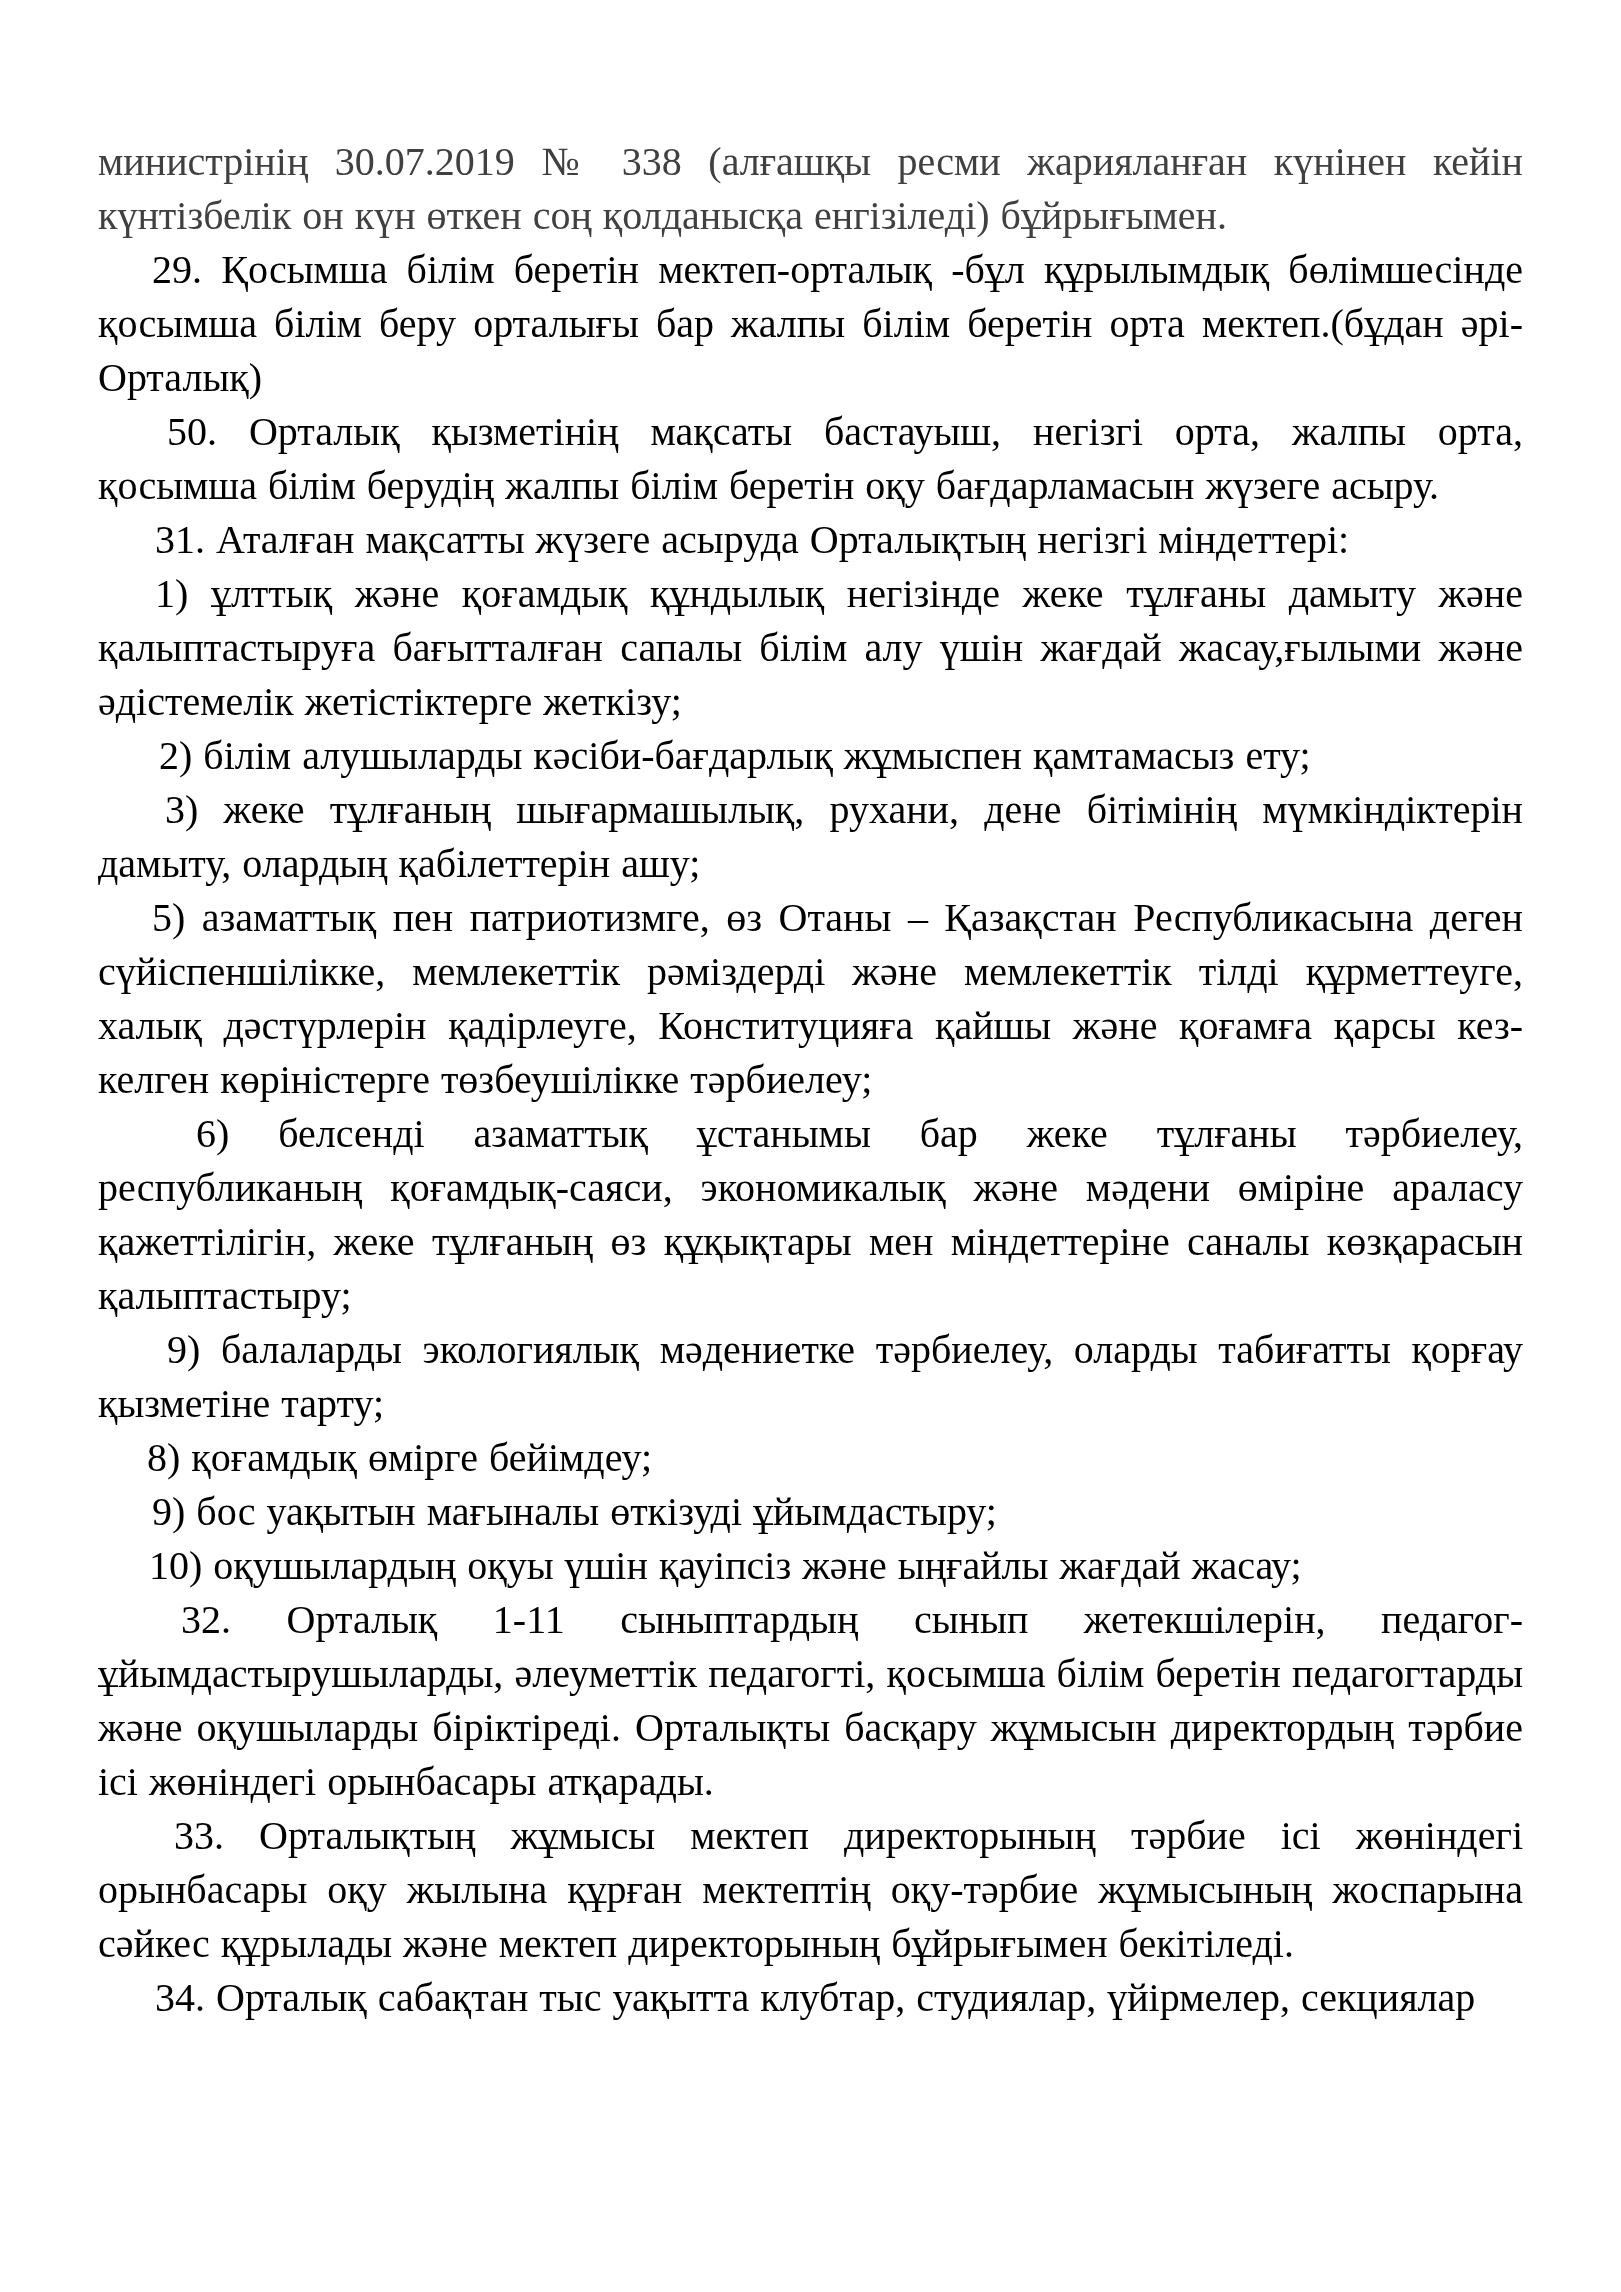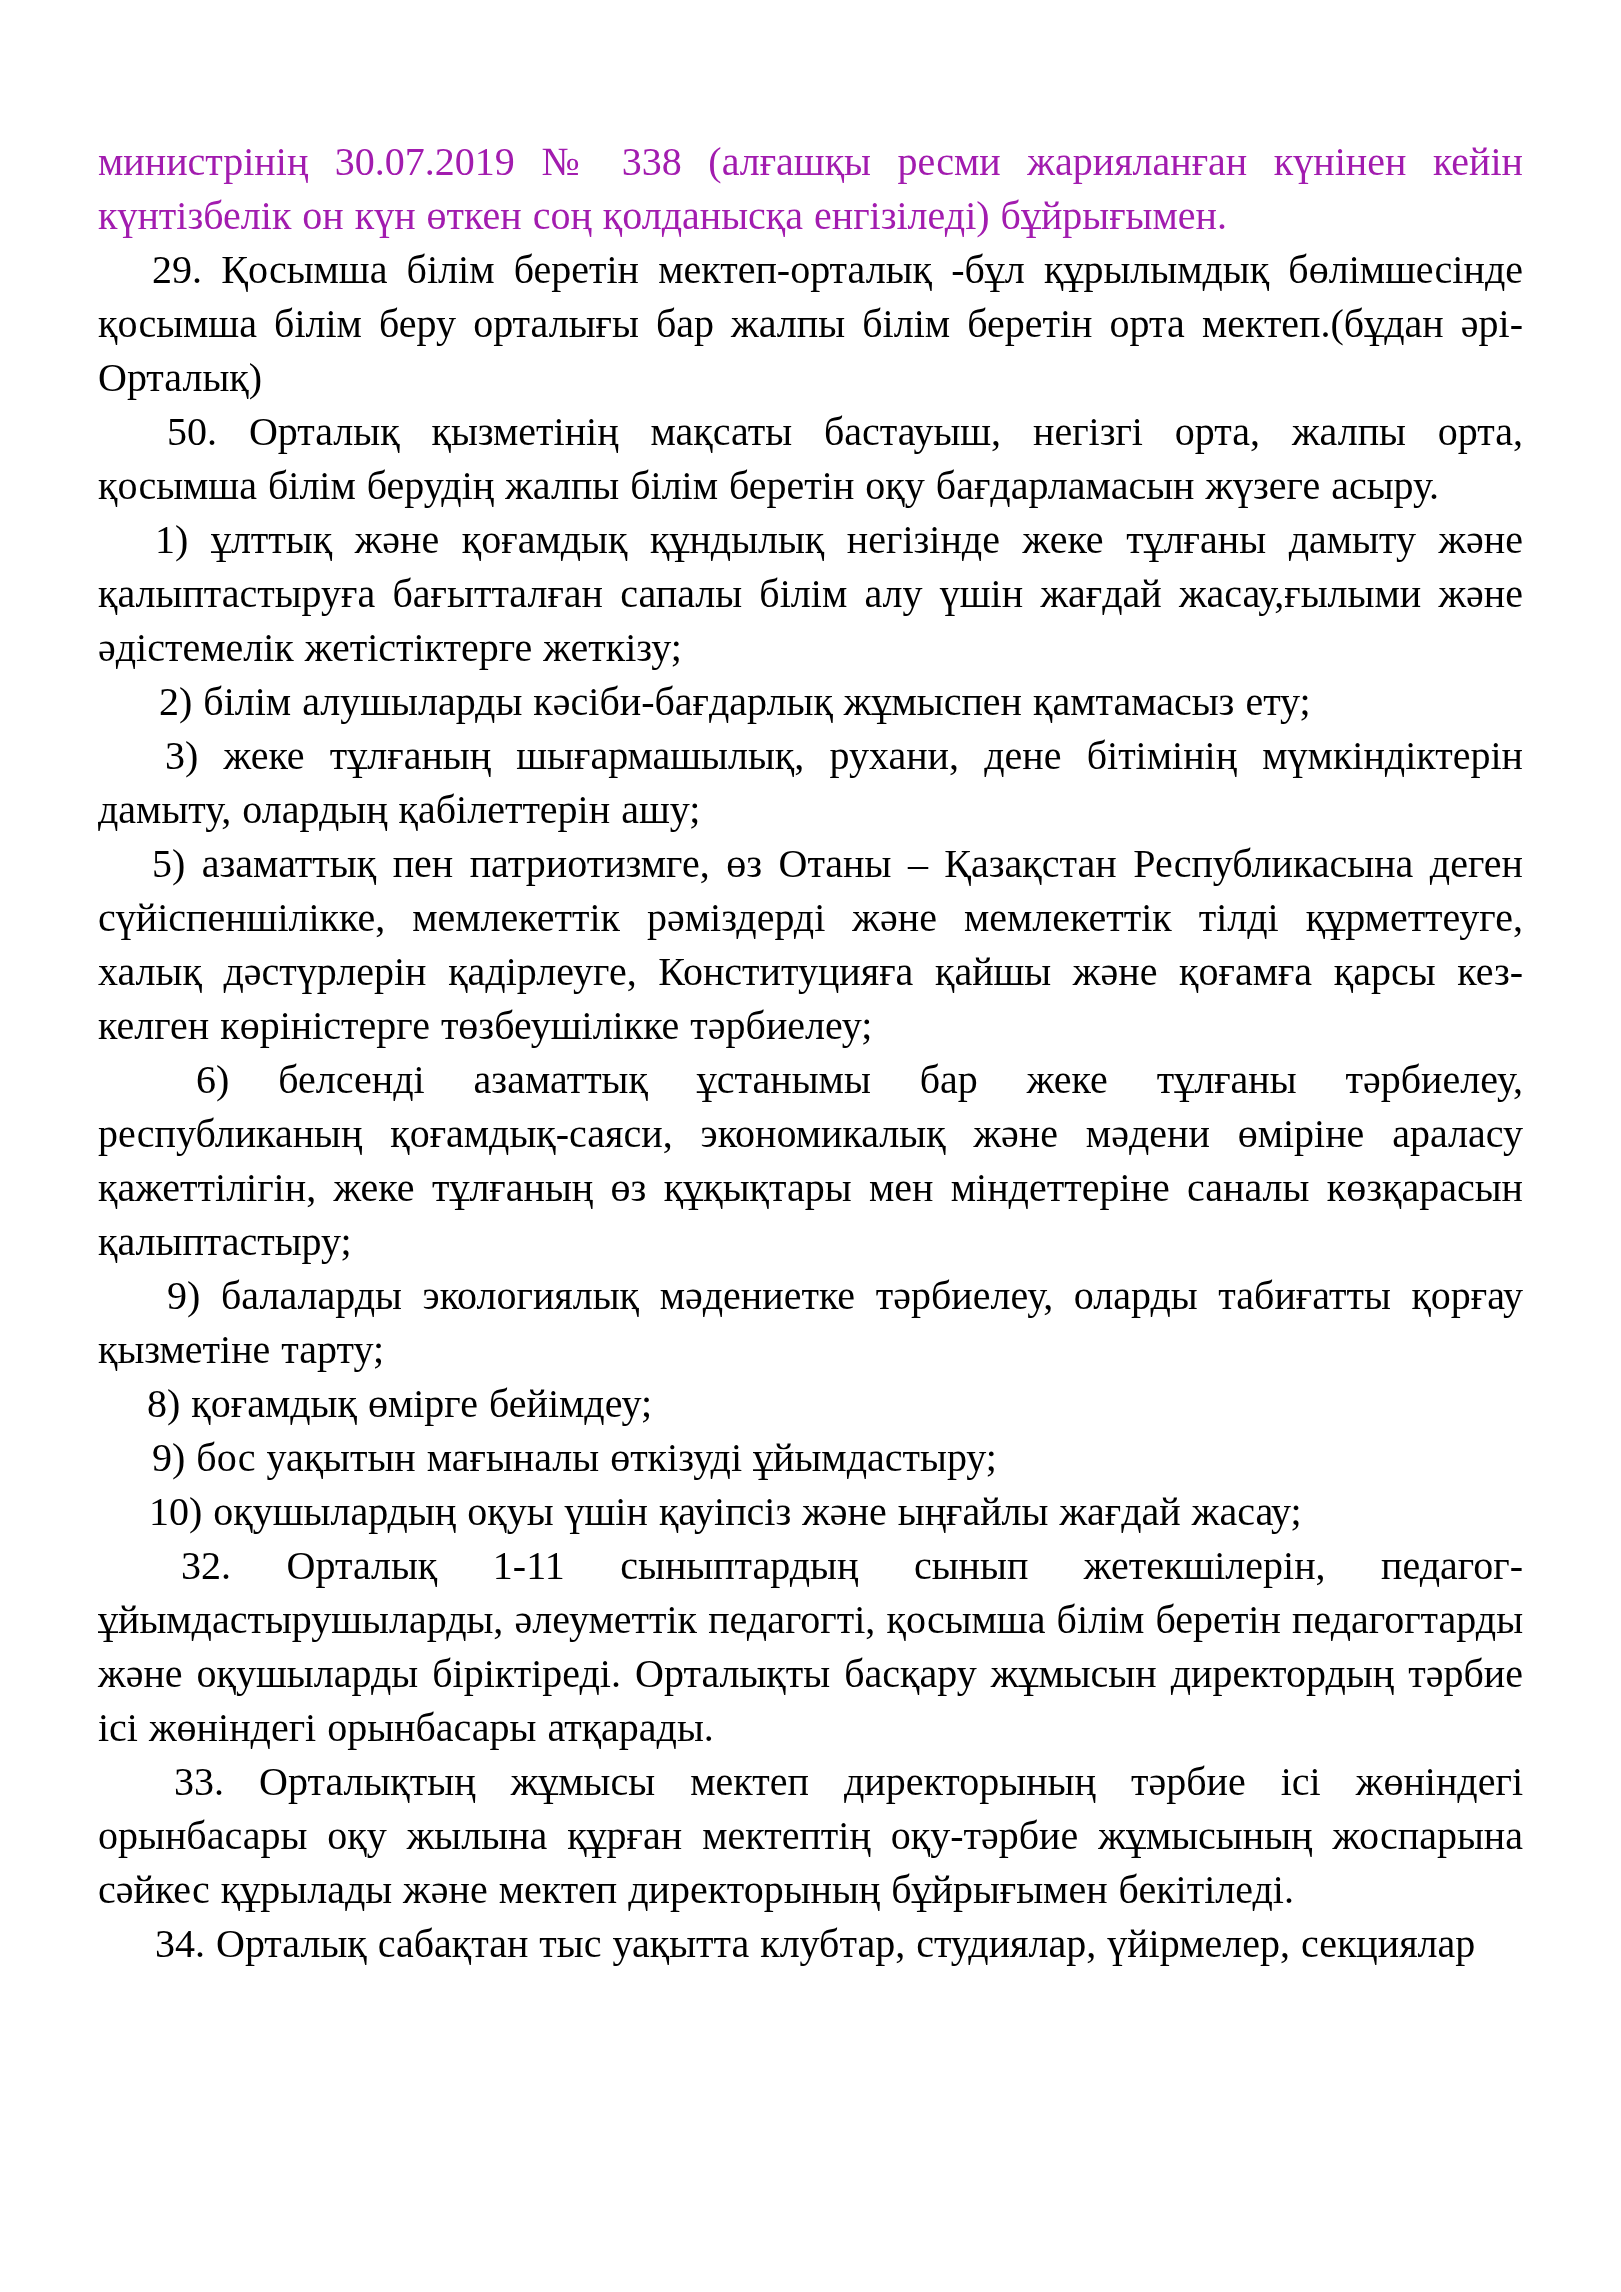--- a/index.html
+++ b/index.html
@@ -19,33 +19,34 @@
     line-height: 54px;
     color: #000000;
     overflow: hidden;
   }
   .page p {
     margin: 0;
     text-align: justify;
     word-spacing: 1px;
   }
   .red-text {
-    color: #a21caf;
+    color: #404040;
   }
 </style>
 </head>
 <body>
 
 <div class="page">
   <p class="red-text">министрінің 30.07.2019 № 338 (алғашқы ресми жарияланған күнінен кейін күнтізбелік он күн өткен соң қолданысқа енгізіледі) бұйрығымен.</p>
 
   <p style="text-indent:54px">29. Қосымша білім беретін мектеп-орталық -бұл құрылымдық бөлімшесінде қосымша білім беру орталығы бар жалпы білім беретін орта мектеп.(бұдан әрі-Орталық)</p>
 
   <p style="text-indent:69px">50. Орталық қызметінің мақсаты бастауыш, негізгі орта, жалпы орта, қосымша білім берудің жалпы білім беретін оқу бағдарламасын жүзеге асыру.</p>
 
+  <p style="text-indent:57px">31. Аталған мақсатты жүзеге асыруда Орталықтың негізгі міндеттері:</p>
 
   <p style="text-indent:57px">1) ұлттық және қоғамдық құндылық негізінде жеке тұлғаны дамыту және қалыптастыруға бағытталған сапалы білім алу үшін жағдай жасау,ғылыми және әдістемелік жетістіктерге жеткізу;</p>
 
   <p style="text-indent:61px">2) білім алушыларды кәсіби-бағдарлық жұмыспен қамтамасыз ету;</p>
 
   <p style="text-indent:67px">3) жеке тұлғаның шығармашылық, рухани, дене бітімінің мүмкіндіктерін дамыту, олардың қабілеттерін ашу;</p>
 
 
   <p style="text-indent:54px">5) азаматтық пен патриотизмге, өз Отаны – Қазақстан Республикасына деген сүйіспеншілікке, мемлекеттік рәміздерді және мемлекеттік тілді құрметтеуге, халық дәстүрлерін қадірлеуге, Конституцияға қайшы және қоғамға қарсы кез-келген көріністерге төзбеушілікке тәрбиелеу;</p>
 

